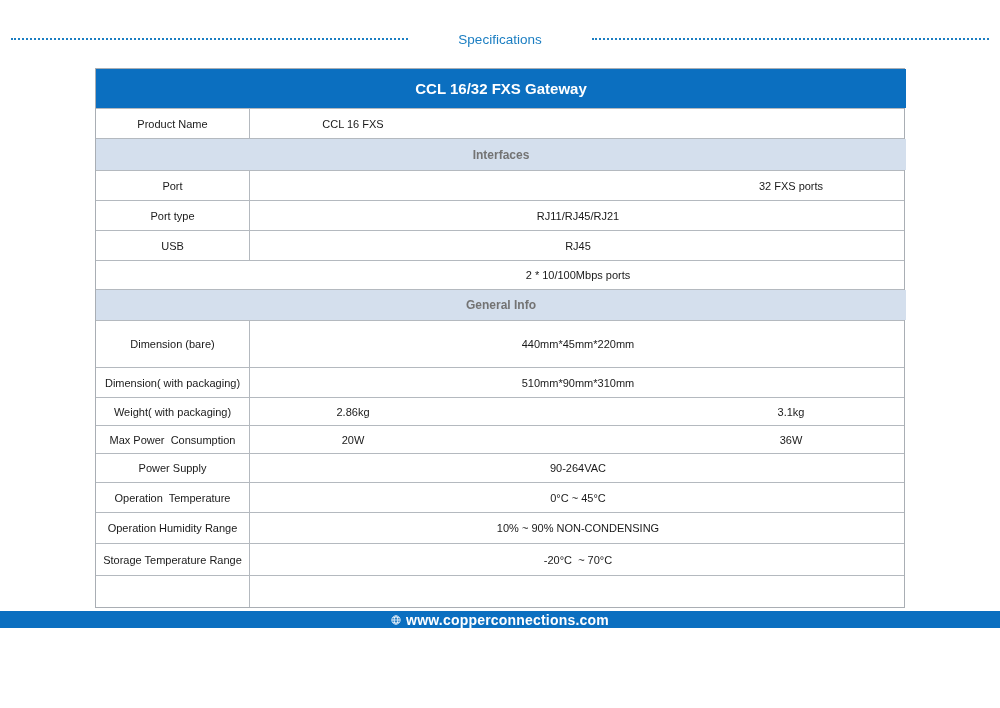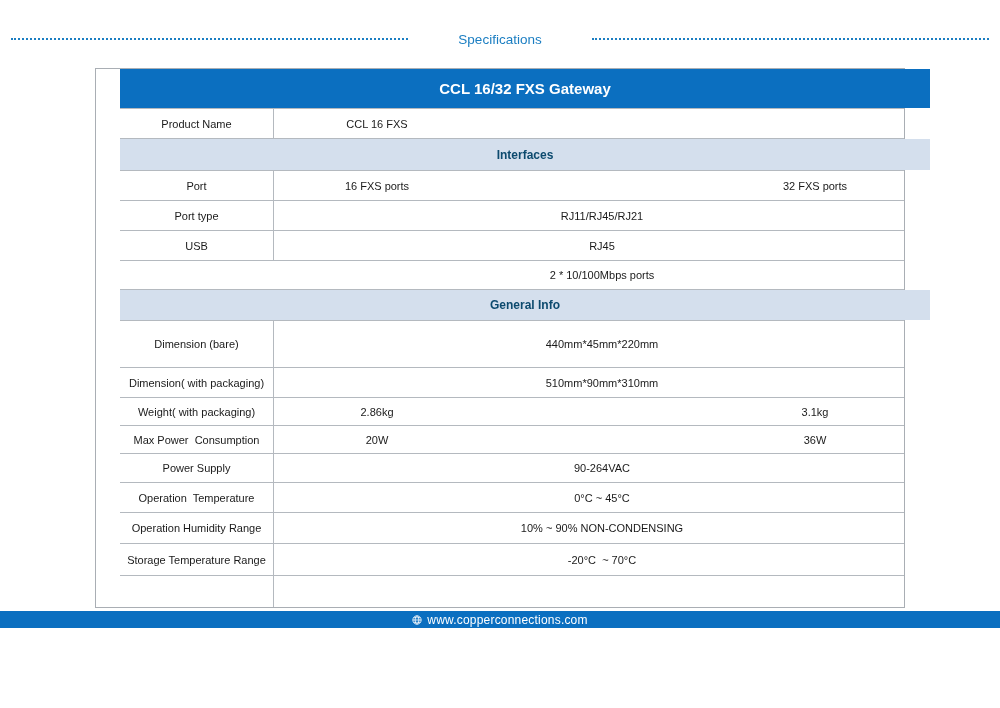--- a/index.html
+++ b/index.html
@@ -8,41 +8,41 @@
   .canvas { position:relative; width:1000px; height:708px; background:#fff; }
 
   
   .spec-header { position:absolute; top:30px; left:0; right:0; height:18px;
                  display:flex; align-items:center; padding:0 11px;text-align:center; }
   .dotted { flex:1 1 auto; height:0; border-top:2px dotted #1b7ec2; }
   .spec-title { margin:0 50px; color:#1b7ec2; font-size:13.5px; white-space:nowrap; }
 
   
   .spec-table { position:absolute; left:95px; top:68px; width:810px;
-                border:1px solid #a9aeb4; background:#fff;padding-left:24px; }
+                border:1px solid #a9aeb4; background:#fff; }
   .row { display:grid; grid-template-columns:154px 206px 220px 230px;
          border-bottom:1px solid #b4b9bf; }
   .row:last-child { border-bottom:none; }
   .cell { display:flex; align-items:center; justify-content:center;
           text-align:center; font-size:11px; color:#1a1a1a; white-space:pre-wrap; }
   .label-cell { grid-column:1; border-right:1px solid #b4b9bf; }
   .val-left  { grid-column:2; }
   .val-right { grid-column:4; }
   .val-span  { grid-column:2 / 5; }
   .full-span { grid-column:1 / 5; }
   .title-row .full-span { background:#0b6fc0; color:#ffffff; font-weight:bold;
                           font-size:15px; }
-  .section-row .full-span { background:#d4dfed; color:#0c4a6e; font-weight:bold;
+  .section-row .full-span { background:#d4dfed; color:#737373; font-weight:bold;
                             font-size:12px; }
 
   
   .footer-bar { position:absolute; left:0; top:611px; width:1000px; height:17px;
                 background:#0b6fc0; display:flex; align-items:center;
                 justify-content:center; gap:5px; }
-  .footer-url { color:#ffffff; font-size:12px; font-weight:normal; letter-spacing:.2px; }
+  .footer-url { color:#ffffff; font-size:14px; font-weight:bold; letter-spacing:.2px; }
   .globe { width:10px; height:10px; display:block; }
 </style>
 </head>
 <body>
 
 <div class="canvas">
 
   <div class="spec-header">
     <div class="dotted"></div>
     <div class="spec-title">Specifications</div>
@@ -59,21 +59,20 @@
       <div class="cell label-cell">Product Name</div>
       <div class="cell val-left">CCL 16 FXS</div>
     </div>
 
     <div class="row section-row" style="height:32px">
       <div class="cell full-span">Interfaces</div>
     </div>
 
     <div class="row" style="height:30px">
       <div class="cell label-cell">Port</div>
-      <div class="cell val-left">16 FXS ports</div>
       <div class="cell val-right">32 FXS ports</div>
     </div>
 
     <div class="row" style="height:30px">
       <div class="cell label-cell">Port type</div>
       <div class="cell val-span">RJ11/RJ45/RJ21</div>
     </div>
 
     <div class="row" style="height:30px">
       <div class="cell label-cell">USB</div>

